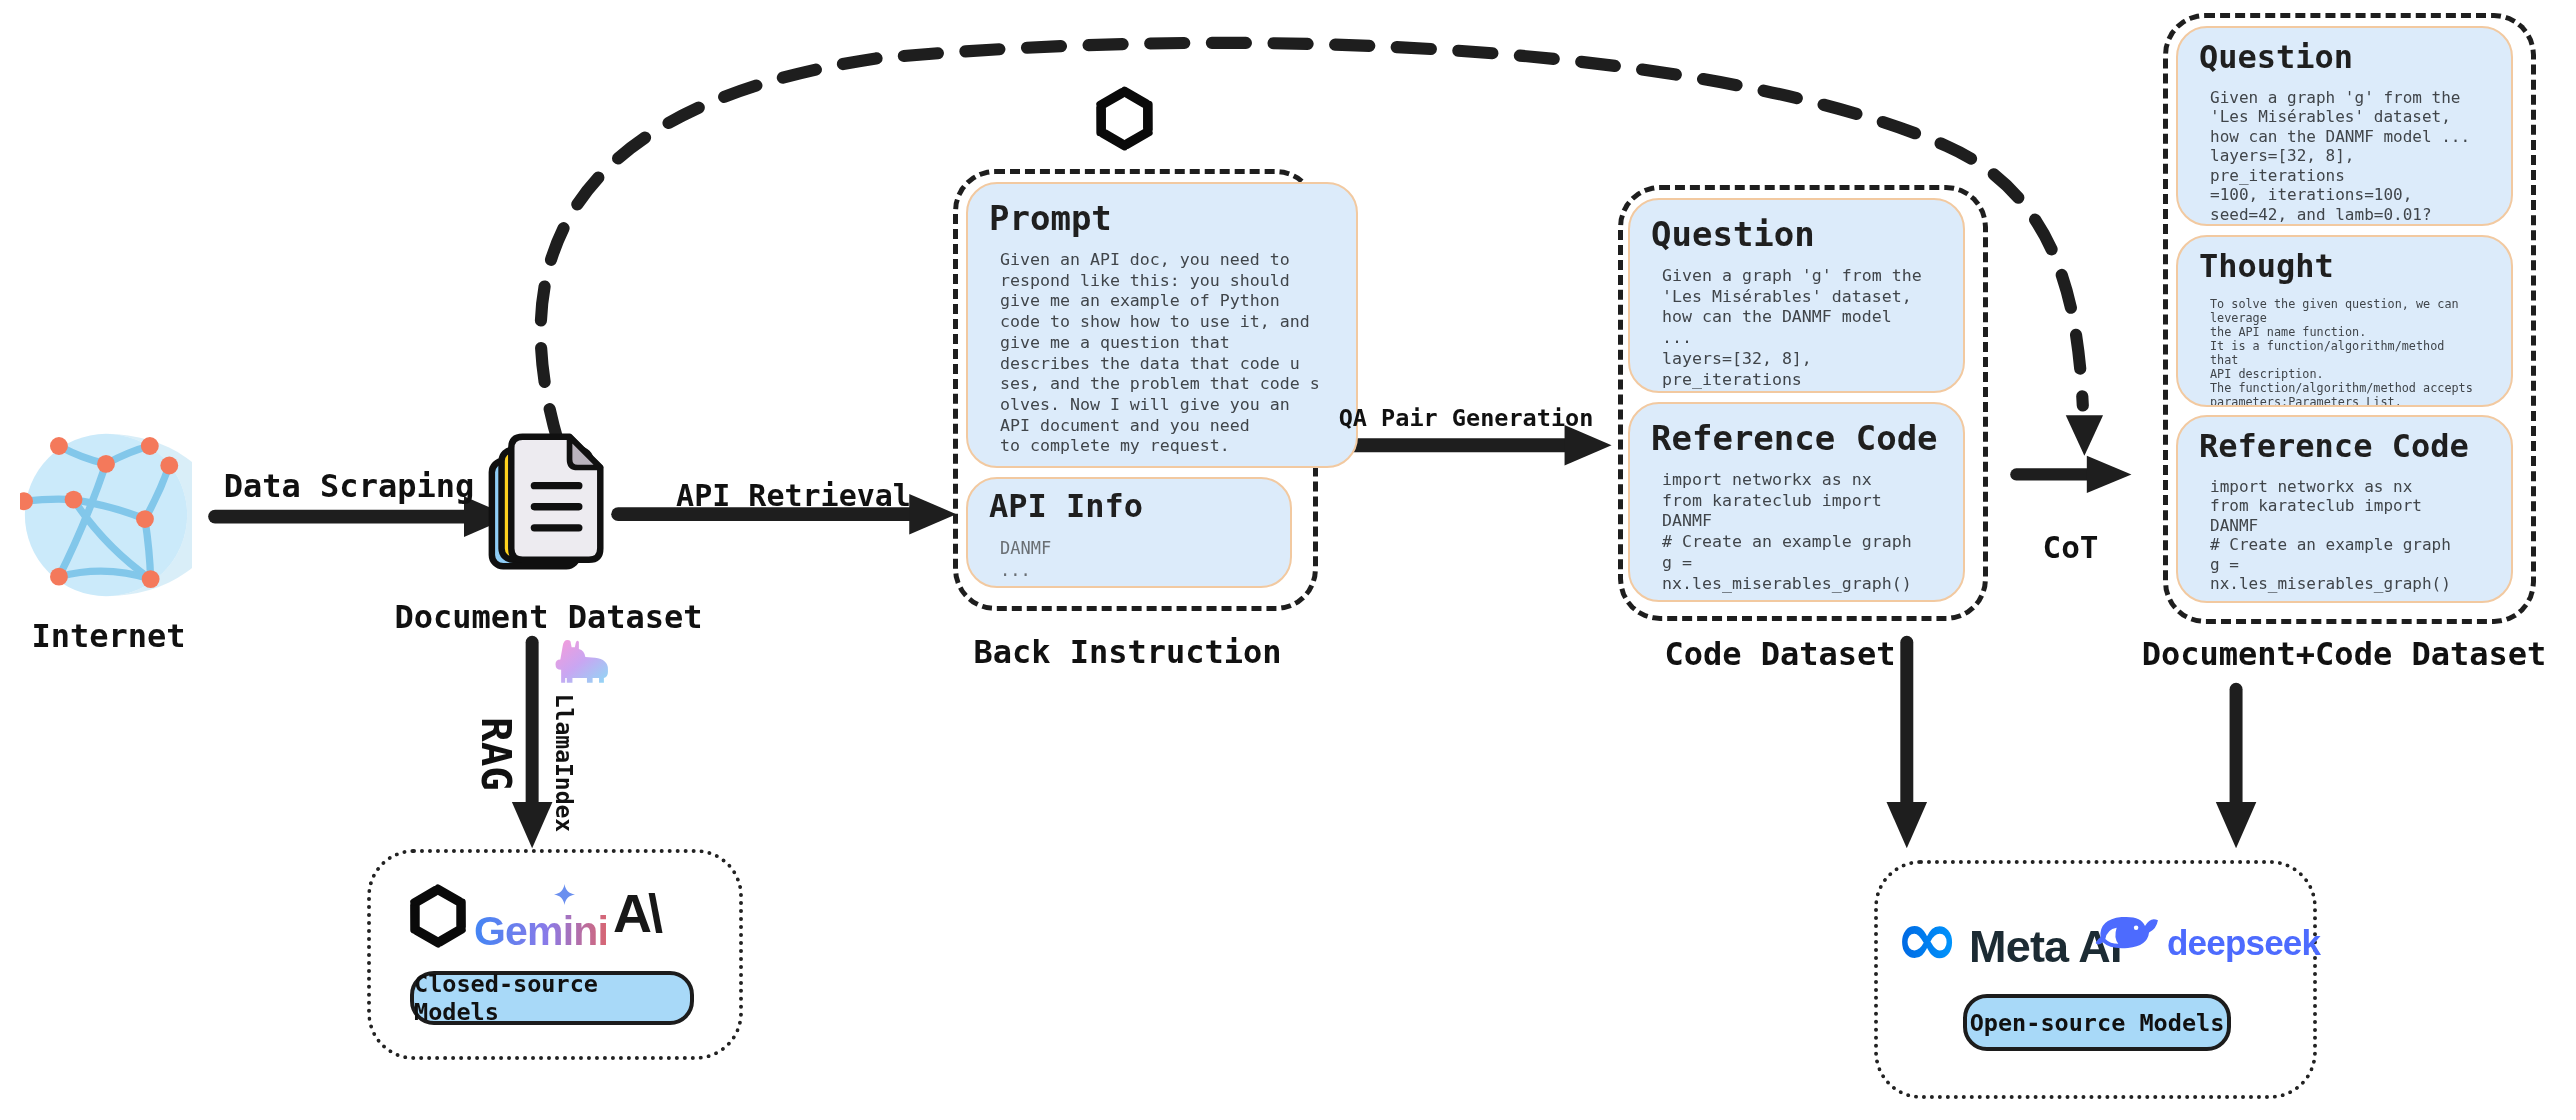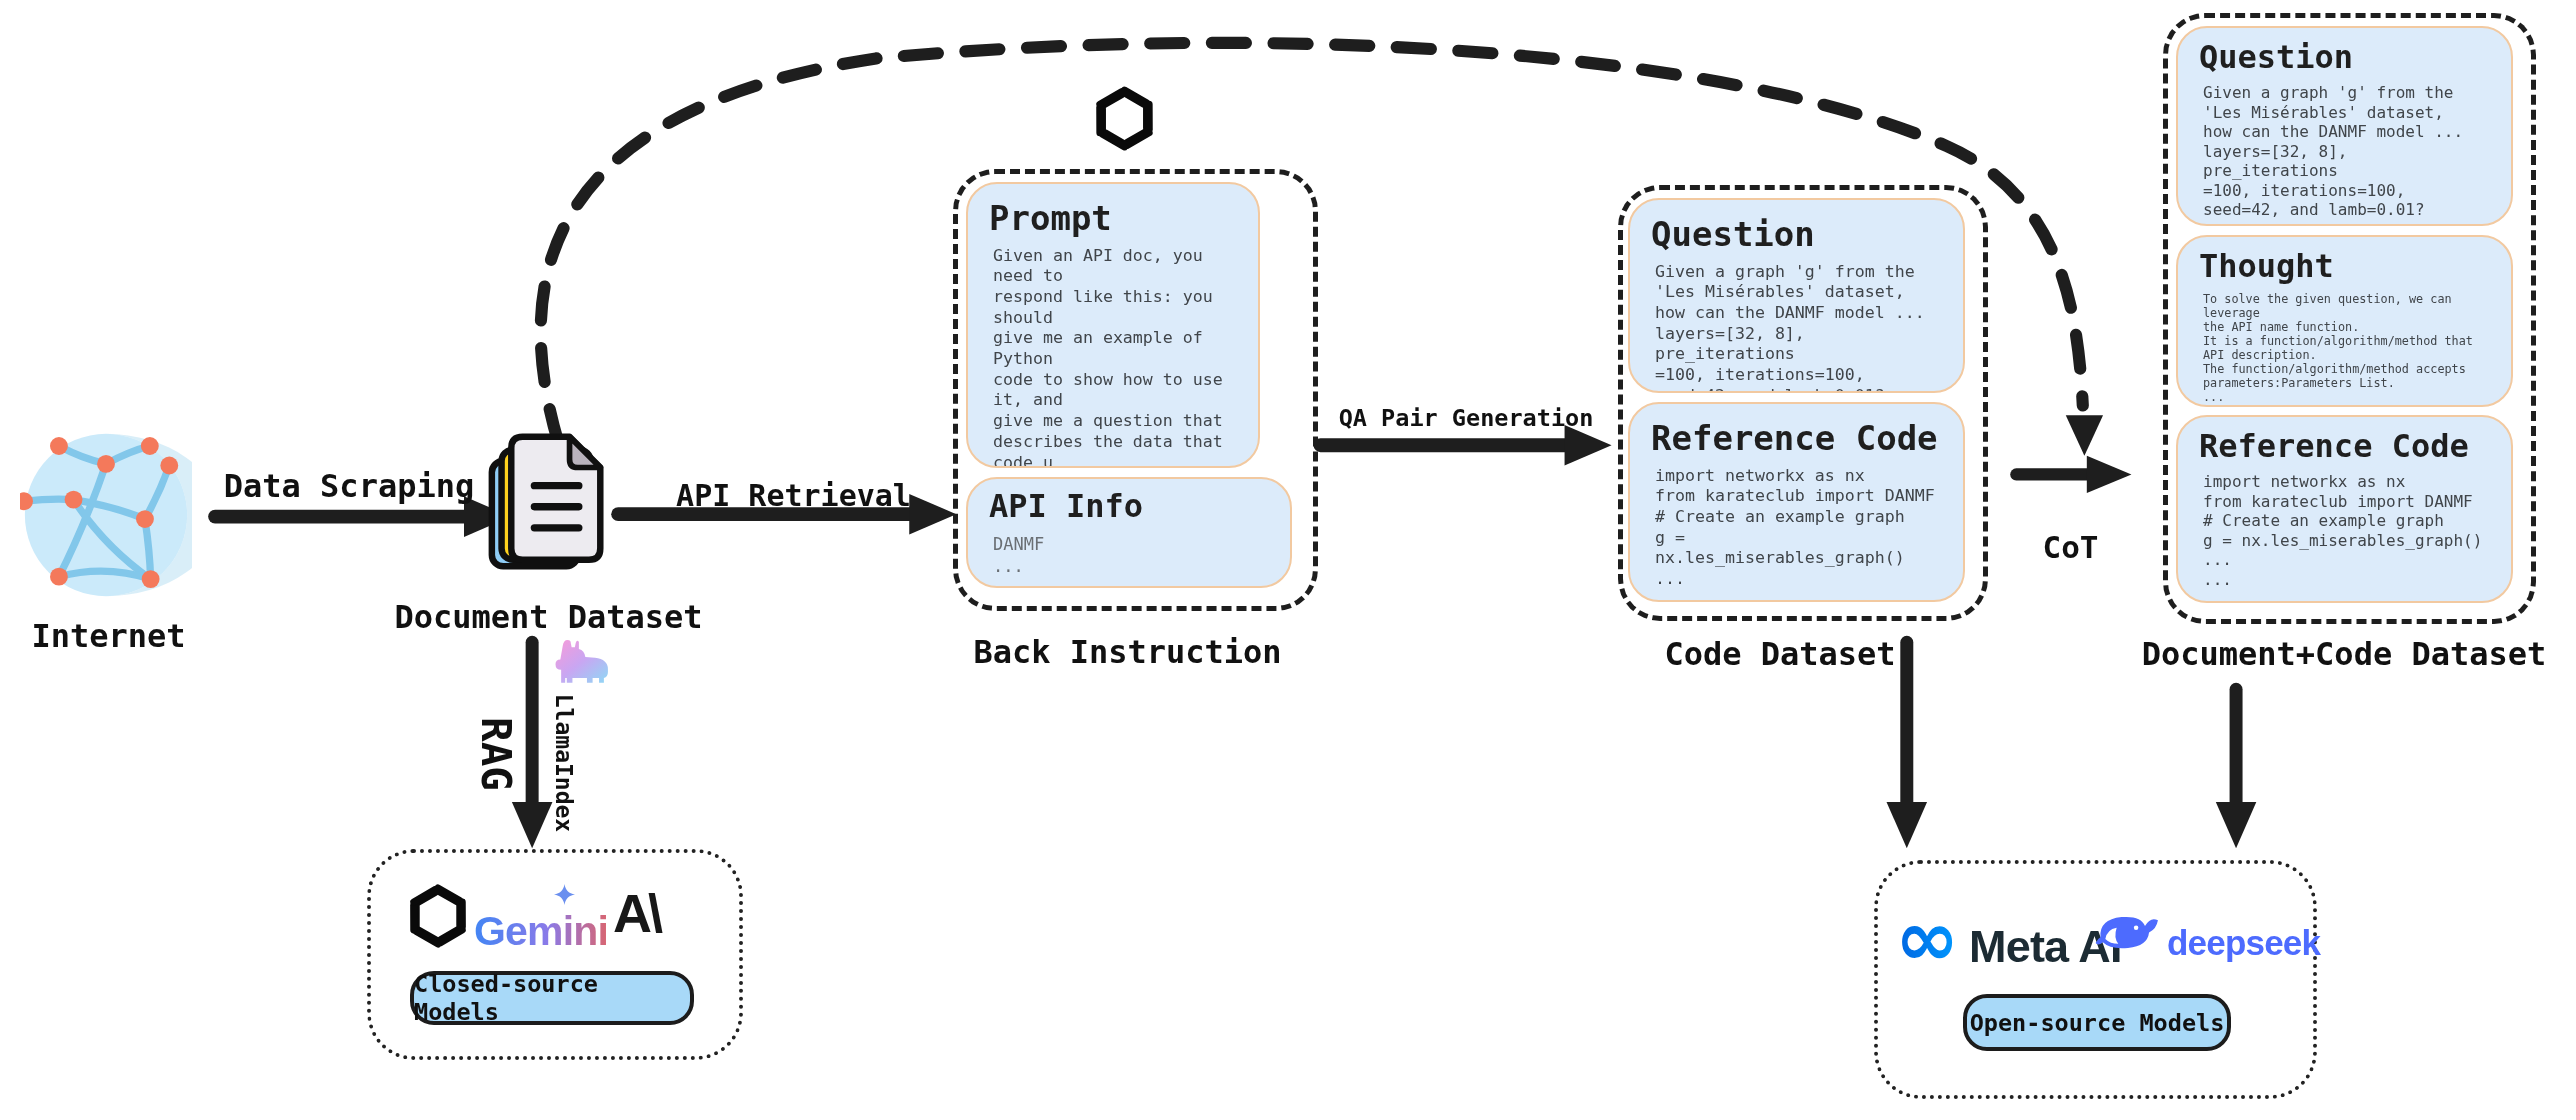--- a/index.html
+++ b/index.html
@@ -9,21 +9,21 @@
   svg{display:block;}
   
   .group-box{border:5.7px dashed #1e1e1e;border-radius:42px;background:transparent;}
   
   .model-box{border:4.9px dotted #222;border-radius:47px;background:#fff;}
   
   .card{background:#dcebfa;border:2.4px solid #f2c9a0;border-radius:31px;box-sizing:border-box;
         padding:13px 21px;overflow:hidden;}
   .card-title{font-weight:700;font-size:34px;line-height:42px;color:#1f1f1f;margin:0 0 6.5px 0;}
   .card-title.sm{font-size:32px;line-height:39px;}
-  .card-body{white-space:pre-line;color:#40454a;font-size:16.6px;line-height:20.7px;margin:4px;}
+  .card-body{white-space:pre-line;color:#40454a;font-size:16.6px;line-height:20.7px;margin:11px;}
   .card-body.q-right{font-size:16px;line-height:19.5px;}
   .card-body.thought{font-size:11.8px;line-height:14px;}
   .card-body.gray{color:#6a6f74;font-size:17px;line-height:22px;}
   
   .node-label{font-weight:700;font-size:32px;text-align:center;color:#111;}
   .edge-label{font-weight:700;color:#111;text-align:center;}
   
   .badge{box-sizing:border-box;border:4px solid #1c1c1c;border-radius:24px;
          display:flex;align-items:center;justify-content:center;
          font-weight:700;color:#111;}
@@ -137,21 +137,21 @@
       <path d="M0,-36 L28,-20 L28,12"></path>
       <path d="M0,-36 L28,-20 L28,12" transform="rotate(60)"></path>
       <path d="M0,-36 L28,-20 L28,12" transform="rotate(120)"></path>
       <path d="M0,-36 L28,-20 L28,12" transform="rotate(180)"></path>
       <path d="M0,-36 L28,-20 L28,12" transform="rotate(240)"></path>
       <path d="M0,-36 L28,-20 L28,12" transform="rotate(300)"></path>
     </g>
   </svg>
 
   <div class="abs group-box" style="left:953px;top:169px;width:355px;height:432px;"></div>
-  <div class="abs card" style="left:966px;top:182px;width:294px;height:286px;">
+  <div class="abs card" style="left:966px;top:182px;width:392px;height:286px;">
     <div class="card-title">Prompt</div>
     <div class="card-body">Given an API doc, you need to
 respond like this: you should
 give me an example of Python
 code to show how to use it, and
 give me a question that
 describes the data that code u
 ses, and the problem that code s
 olves. Now I will give you an
 API document and you need

